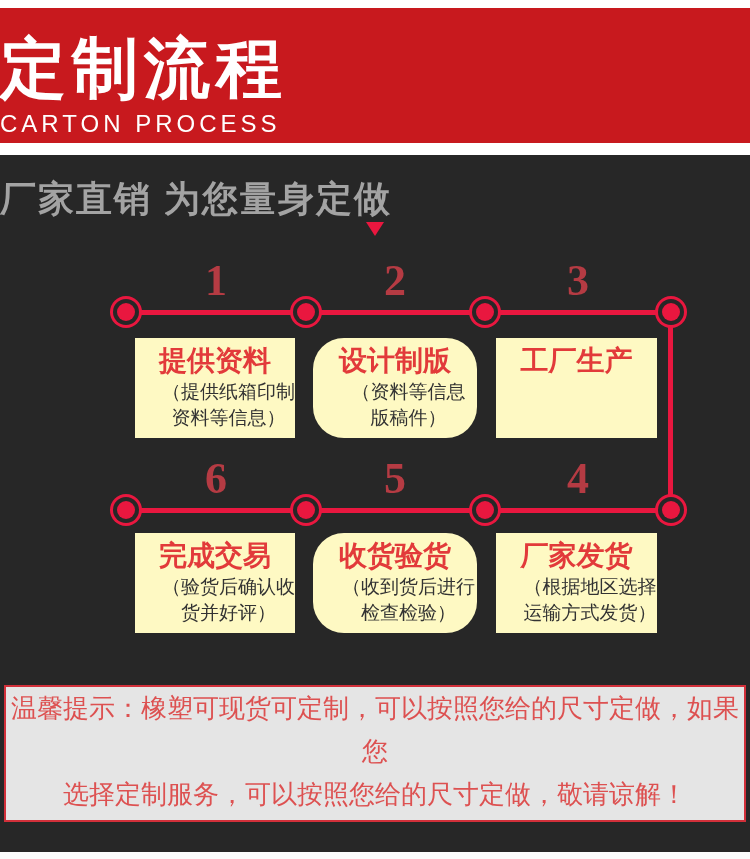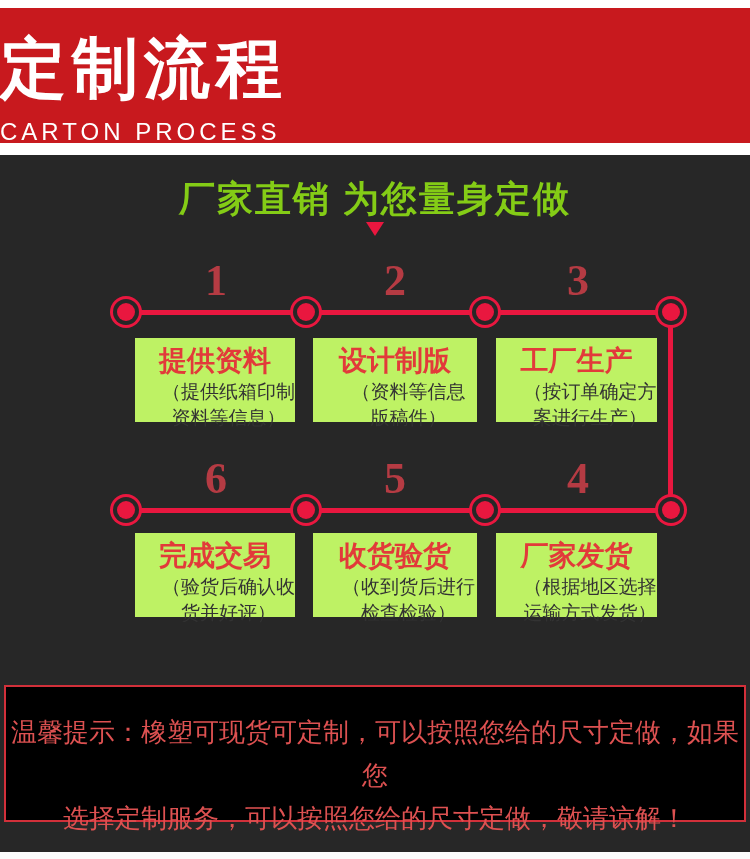--- a/index.html
+++ b/index.html
@@ -19,35 +19,34 @@
     color: #ffffff;
   }
   .banner-title {
     margin-top: 22px;
     font-size: 66px;
     font-weight: bold;
     letter-spacing: 6px;
     line-height: 76px;
   }
   .banner-subtitle {
-    margin-top: 12px;
+    margin-top: 4px;
     font-size: 24px;
     letter-spacing: 4px;
     font-weight: normal;
   }
   
   .dark {
     position: absolute; left: 0; top: 155px;
     width: 750px; height: 697px;
     background: var(--dark-bg, #272727);
   }
   .section-heading {
     position: absolute; left: 0; top: 20px; width: 750px;
-    text-align: center;
-    color: #84cc16;
+    color: #a3a3a3;
     font-size: 36px;
     font-weight: bold;
     letter-spacing: 2px;
   }
   .down-triangle {
     position: absolute; left: 366px; top: 67px;
     width: 0; height: 0;
     border-left: 9px solid transparent;
     border-right: 9px solid transparent;
     border-top: 14px solid var(--accent-red, #e9173f);
@@ -86,51 +85,50 @@
     box-shadow: 0 0 0 4px var(--dark-bg, #272727), 0 0 0 7px var(--accent-red, #e9173f);
   }
   .row1-node { top: 148px; }
   .row2-node { top: 346px; }
   .node-a { left: 117px; }
   .node-b { left: 297px; }
   .node-c { left: 476px; }
   .node-d { left: 662px; }
   .step-box {
     position: absolute;
-    height: 84px;
-    background: #bef264;
+    height: 100px;
+    background: #fef9c3;
     text-align: center;
     padding-top: 7px;
   }
   .row1-box { top: 183px; }
   .row2-box { top: 378px; }
   .box-col1 { left: 135px; width: 160px; }
-  .box-col2 { left: 313px; width: 164px; }
+  .box-col2 { left: 313px; width: 164px; border-radius: 31px; }
   .box-col3 { left: 496px; width: 161px; }
   .step-title {
     font-size: 28px;
     font-weight: bold;
     color: var(--title-red, #e23a3a);
     line-height: 32px;
   }
   .step-desc {
     margin-top: 2px;
     font-size: 19px;
     line-height: 26px;
     color: var(--desc-gray, #333333);
     margin-left: 27px;
   }
   
   .notice {
     position: absolute; left: 4px; top: 530px;
     width: 742px; height: 137px;
-    background: #000000;
+    background: #e5e5e5;
     border: 2px solid var(--notice-border, #d2303a);
     text-align: center;
-    padding-top: 24px;
   }
   .notice p {
     font-size: 26px;
     line-height: 43px;
     color: var(--notice-text, #dd5151);
   }
   .bottom-strip {
     position: absolute; left: 0; top: 852px;
     width: 750px; height: 7px;
     background: #fcfcfc;
@@ -171,24 +169,20 @@
     </div>
     <div class="step-box row1-box box-col2">
       <div class="step-title">设计制版</div>
       <div class="step-desc">
         <span>（资料等信息</span><br>
         <span>版稿件）</span>
       </div>
     </div>
     <div class="step-box row1-box box-col3">
       <div class="step-title">工厂生产</div>
-      <div class="step-desc">
-        <span>（按订单确定方</span><br>
-        <span>案进行生产）</span>
-      </div>
     </div>
 
     <div class="step-number row2-num num-1">6</div>
     <div class="step-number row2-num num-2">5</div>
     <div class="step-number row2-num num-3">4</div>
 
     <div class="hline row2-line"></div>
     <div class="node row2-node node-a"></div>
     <div class="node row2-node node-b"></div>
     <div class="node row2-node node-c"></div>

